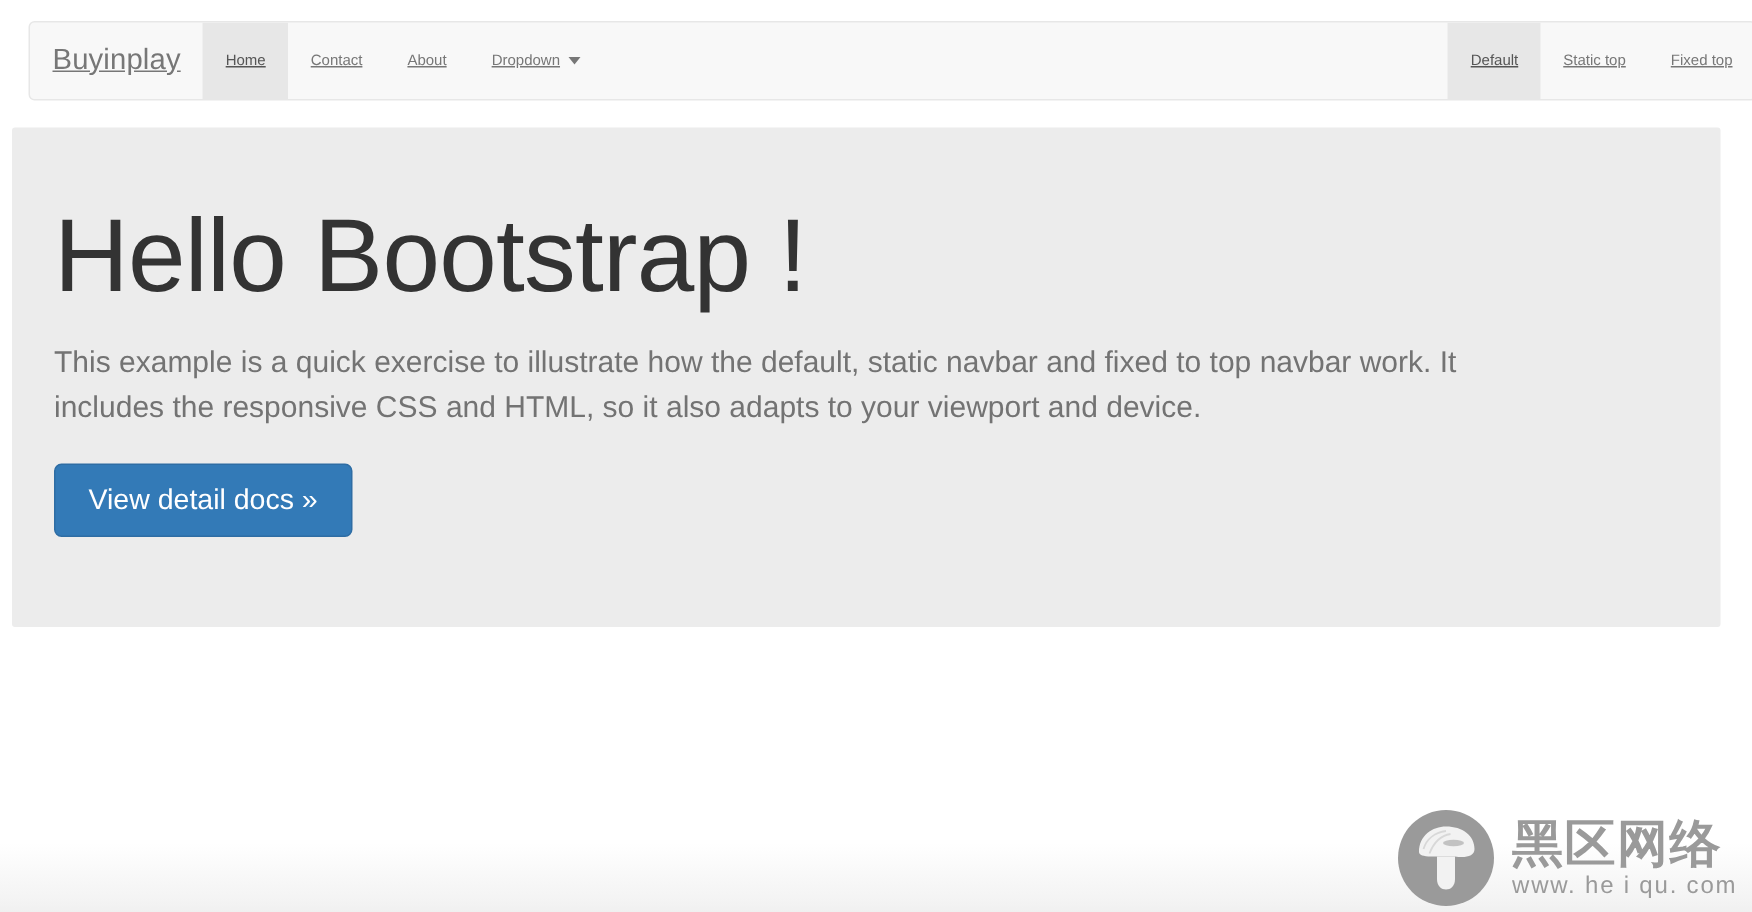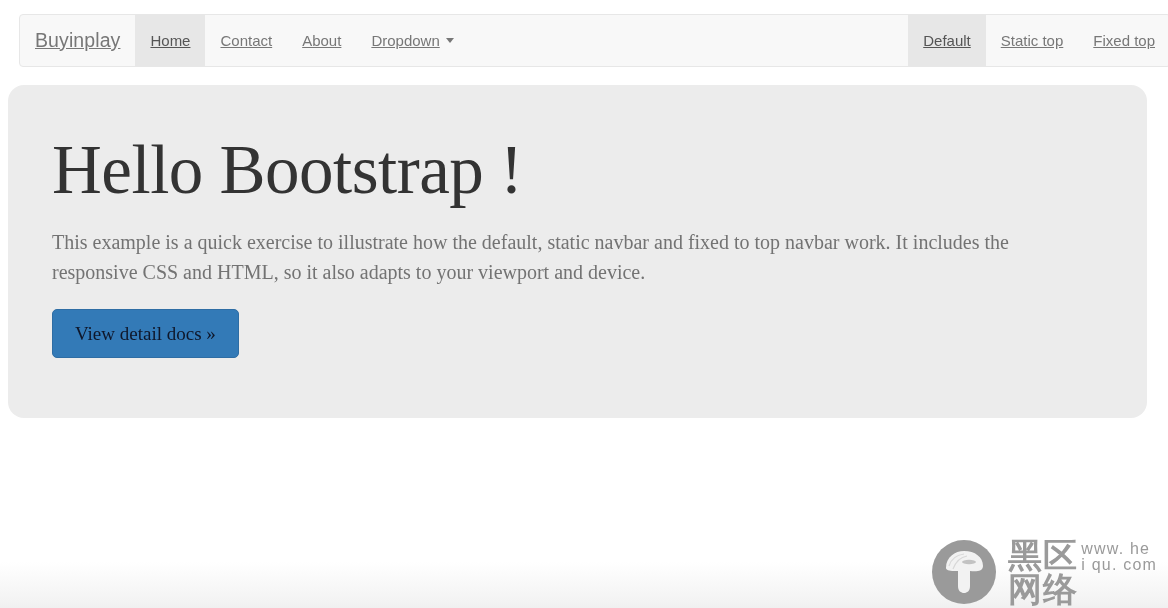--- a/index.html
+++ b/index.html
@@ -54,21 +54,21 @@
     color: #777777;
     line-height: 1;
     white-space: nowrap;
     letter-spacing: 0.1px;
   }
 
   .nav-item {
     display: flex;
     align-items: center;
     padding: 0 15px;
-    font-size: 15px;
+    font-size: 10px;
     color: #777777;
     line-height: 1;
     white-space: nowrap;
   }
 
   .nav-item.active {
     background: #e7e7e7;
     color: #555555;
   }
 
@@ -85,23 +85,22 @@
 
   
   .jumbotron {
     position: absolute;
     left: 8px;
     top: 85px;
     width: 1139px;
     height: 333px;
     box-sizing: border-box;
     background: #ececec;
-    border-radius: 16px;
-    padding: 48px 44px;
-    font-family: Liberation Serif, serif;
+    border-radius: 2px;
+    padding: 48px 28px;
   }
 
   .jumbo-heading {
     margin: 0;
     padding: 0;
     font-size: 69px;
     font-weight: normal;
     color: #333333;
     line-height: 1.1;
     letter-spacing: -0.5px;
@@ -117,21 +116,21 @@
     max-width: 1000px;
   }
 
   .btn-primary {
     display: inline-block;
     margin-top: 22px;
     padding: 14px 22px;
     background: #337ab7;
     border: 1px solid #2e6da4;
     border-radius: 5px;
-    color: #0f172a;
+    color: #ffffff;
     font-size: 19px;
     line-height: 1;
     text-decoration: none;
     white-space: nowrap;
   }
 
   
   .bottom-fade {
     position: absolute;
     left: 0;
@@ -155,20 +154,21 @@
 
   .wm-logo {
     width: 68px;
     height: 68px;
     flex: 0 0 68px;
   }
 
   .wm-text {
     margin-left: 10px;
     display: flex;
+    flex-direction: column;
     justify-content: center;
   }
 
   .wm-cn {
     font-size: 34px;
     line-height: 1;
     color: #9a9a9a;
     font-family: "DejaVu Sans", sans-serif;
     font-weight: bold;
     letter-spacing: 1px;

